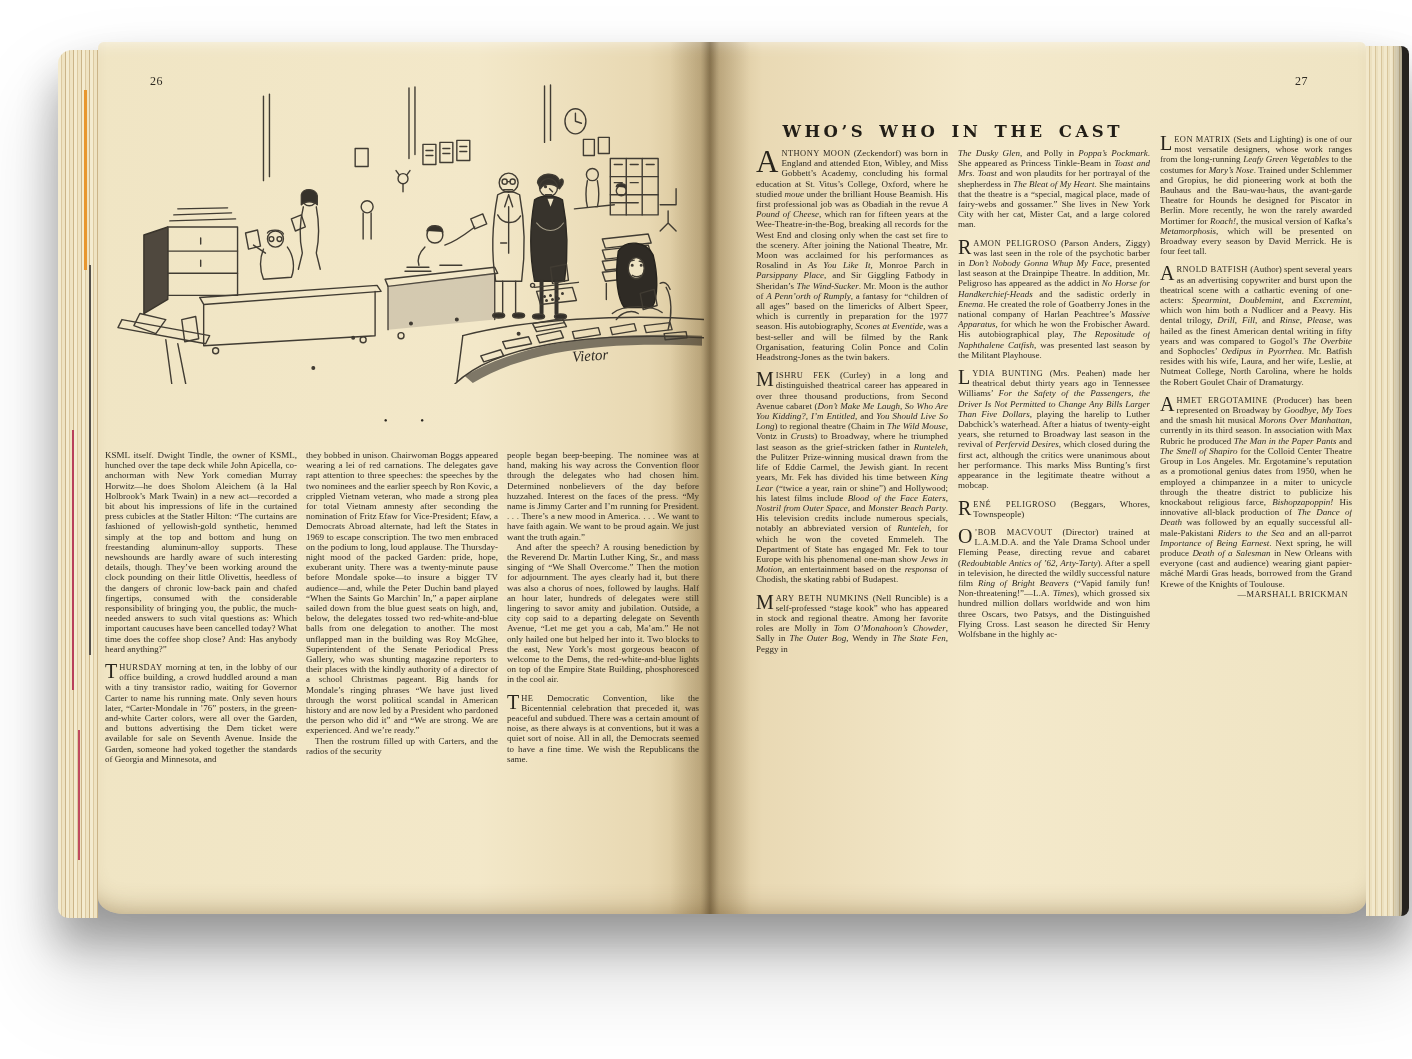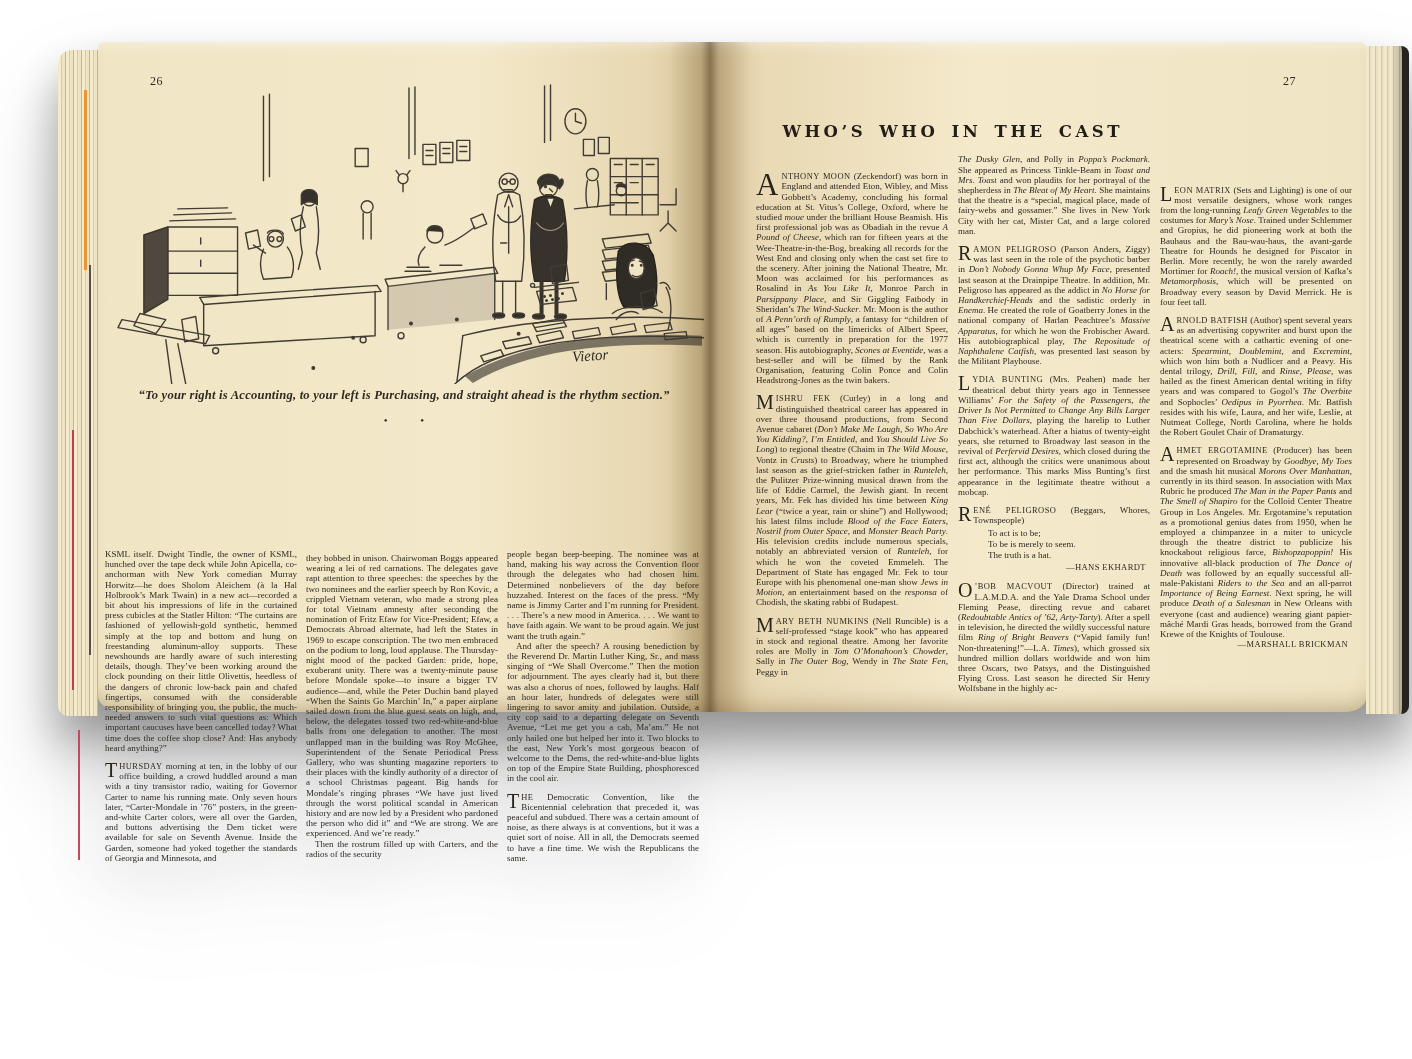--- a/index.html
+++ b/index.html
@@ -4,21 +4,21 @@
 <style>
   html,body{margin:0;padding:0;}
   body{
     width:1412px;height:1059px;overflow:hidden;
     background:#ffffff;
     font-family:"Liberation Serif", serif;
     color:#2e2a22;
     position:relative;
   }
   .book{
-    position:absolute;left:58px;top:42px;width:1344px;height:670px;
+    position:absolute;left:58px;top:42px;width:1344px;height:872px;
     filter:drop-shadow(0 26px 22px rgba(0,0,0,0.30)) drop-shadow(0 48px 40px rgba(0,0,0,0.18));
   }
   
   .edge-left{
     position:absolute;left:0;top:8px;width:40px;height:calc(100% - 4px);
     background:
       repeating-linear-gradient(90deg,#f4ebcf 0 3px,#dcc9a0 3px 4px,#efe3c2 4px 7px,#cbb488 7px 8px);
     border-radius:14px 0 0 10px;
   }
   .edge-left .streak-orange{position:absolute;left:26px;top:40px;width:3px;height:180px;background:#e8962e;}
@@ -47,34 +47,34 @@
     border-radius:0 6px 22px 0/0 6px 14px 0;
     box-shadow:inset 0 -22px 26px -20px rgba(110,80,35,0.45), inset 0 14px 18px -16px rgba(255,255,255,0.8);
   }
   .gutter{
     position:absolute;left:612px;top:0;width:80px;height:100%;pointer-events:none;
     background:linear-gradient(90deg,rgba(70,45,10,0) 0%,rgba(70,45,10,0.18) 38%,rgba(40,25,5,0.38) 50%,rgba(70,45,10,0.18) 62%,rgba(70,45,10,0) 100%);
   }
   .page .inner{position:absolute;inset:0;}
   .pageno{position:absolute;top:32px;font-size:12px;letter-spacing:0.5px;}
   .pageno.no-left{left:52px;}
-  .pageno.no-right{right:70px;}
+  .pageno.no-right{right:58px;}
   
   .cartoon{position:absolute;left:8px;top:40px;width:598px;height:302px;}
   .cartoon svg{width:100%;height:100%;}
   .caption{
     position:absolute;left:10px;top:346px;width:592px;
     text-align:center;font-style:italic;font-weight:bold;font-size:12.6px;letter-spacing:0.2px;
   }
   .dots{
     position:absolute;left:0;top:372px;width:612px;text-align:center;
     font-size:11px;word-spacing:30px;color:#2a261f;
   }
   
-  .cols{display:flex;align-items:center;}
+  .cols{display:flex;}
   .cols-left{
     position:absolute;left:7px;top:408px;width:594px;height:512px;overflow:hidden;gap:9px;
   }
   .pr-cols{
     position:absolute;left:46px;top:80px;right:14px;bottom:12px;overflow:hidden;gap:10px;
   }
   .col{flex:1 1 0;overflow:hidden;text-align:justify;font-size:9px;line-height:10.2px;}
   .pr-cols .col.c1,.pr-cols .col.c2{padding-top:26px;}
   .pr-cols .col.c3{padding-top:4px;}
   .header27{
@@ -244,21 +244,20 @@
             <circle cx="248" cy="254" r="1.3" fill="#413c33"></circle>
               <circle cx="306" cy="240" r="1.3" fill="#413c33"></circle>
               <circle cx="352" cy="236" r="1.3" fill="#413c33"></circle>
               <circle cx="414" cy="250" r="1.3" fill="#413c33"></circle>
               <circle cx="208" cy="284" r="1.3" fill="#413c33"></circle>
           </g>
           <text x="468" y="278" font-size="15" font-style="italic" font-family="Liberation Serif, serif" fill="#2f2b25" transform="rotate(-4 468 278)">Vietor</text>
         </svg>
       </div>
 
-      <div class="caption">“To your right is Accounting, to your left is Purchasing, and straight ahead is the rhythm section.”</div>
       <div class="dots">• •</div>
 
       <div class="cols cols-left">
         <div class="col">
             <p>KSML itself. Dwight Tindle, the owner of KSML, hunched over the tape deck while John Apicella, co-anchorman with New York comedian Murray Horwitz—he does Sholom Aleichem (à la Hal Holbrook’s Mark Twain) in a new act—recorded a bit about his impressions of life in the curtained press cubicles at the Statler Hilton: “The curtains are fashioned of yellowish-gold synthetic, hemmed simply at the top and bottom and hung on freestanding aluminum-alloy supports. These newshounds are hardly aware of such interesting details, though. They’ve been working around the clock pounding on their little Olivettis, heedless of the dangers of chronic low-back pain and chafed fingertips, consumed with the considerable responsibility of bringing you, the public, the much-needed answers to such vital questions as: Which important caucuses have been cancelled today? What time does the coffee shop close? And: Has anybody heard anything?”</p>
             <p class="entry"><span class="dropcap">T</span><span class="n">HURSDAY</span> morning at ten, in the lobby of our office building, a crowd huddled around a man with a tiny transistor radio, waiting for Governor Carter to name his running mate. Only seven hours later, “Carter-Mondale in ’76” posters, in the green-and-white Carter colors, were all over the Garden, and buttons advertising the Dem ticket were available for sale on Seventh Avenue. Inside the Garden, someone had yoked together the standards of Georgia and Minnesota, and</p>
           </div>
         <div class="col">
             <p>they bobbed in unison. Chairwoman Boggs appeared wearing a lei of red carnations. The delegates gave rapt attention to three speeches: the speeches by the two nominees and the earlier speech by Ron Kovic, a crippled Vietnam veteran, who made a strong plea for total Vietnam amnesty after seconding the nomination of Fritz Efaw for Vice-President; Efaw, a Democrats Abroad alternate, had left the States in 1969 to escape conscription. The two men embraced on the podium to long, loud applause. The Thursday-night mood of the packed Garden: pride, hope, exuberant unity. There was a twenty-minute pause before Mondale spoke—to insure a bigger TV audience—and, while the Peter Duchin band played “When the Saints Go Marchin’ In,” a paper airplane sailed down from the blue guest seats on high, and, below, the delegates tossed two red-white-and-blue balls from one delegation to another. The most unflapped man in the building was Roy McGhee, Superintendent of the Senate Periodical Press Gallery, who was shunting magazine reporters to their places with the kindly authority of a director of a school Christmas pageant. Big hands for Mondale’s ringing phrases “We have just lived through the worst political scandal in American history and are now led by a President who pardoned the person who did it” and “We are strong. We are experienced. And we’re ready.”</p>
             <p class="ind">Then the rostrum filled up with Carters, and the radios of the security</p>
@@ -280,26 +279,20 @@
         <div class="col c1">
             <p><span class="dropcap dc3">A</span><span class="n">NTHONY MOON</span> (Zeckendorf) was born in England and attended Eton, Wibley, and Miss Gobbett’s Academy, concluding his formal education at St. Vitus’s College, Oxford, where he studied <i>moue</i> under the brilliant House Beamish. His first professional job was as Obadiah in the revue <i>A Pound of Cheese</i>, which ran for fifteen years at the Wee-Theatre-in-the-Bog, breaking all records for the West End and closing only when the cast set fire to the scenery. After joining the National Theatre, Mr. Moon was acclaimed for his performances as Rosalind in <i>As You Like It</i>, Monroe Parch in <i>Parsippany Place</i>, and Sir Giggling Fatbody in Sheridan’s <i>The Wind-Sucker</i>. Mr. Moon is the author of <i>A Penn’orth of Rumply</i>, a fantasy for “children of all ages” based on the limericks of Albert Speer, which is currently in preparation for the 1977 season. His autobiography, <i>Scones at Eventide</i>, was a best-seller and will be filmed by the Rank Organisation, featuring Colin Ponce and Colin Headstrong-Jones as the twin bakers.</p>
             <p class="entry"><span class="dropcap">M</span><span class="n">ISHRU FEK</span> (Curley) in a long and distinguished theatrical career has appeared in over three thousand productions, from Second Avenue cabaret (<i>Don’t Make Me Laugh, So Who Are You Kidding?, I’m Entitled</i>, and <i>You Should Live So Long</i>) to regional theatre (Chaim in <i>The Wild Mouse</i>, Vontz in <i>Crusts</i>) to Broadway, where he triumphed last season as the grief-stricken father in <i>Runteleh</i>, the Pulitzer Prize-winning musical drawn from the life of Eddie Carmel, the Jewish giant. In recent years, Mr. Fek has divided his time between <i>King Lear</i> (“twice a year, rain or shine”) and Hollywood; his latest films include <i>Blood of the Face Eaters</i>, <i>Nostril from Outer Space</i>, and <i>Monster Beach Party</i>. His television credits include numerous specials, notably an abbreviated version of <i>Runteleh</i>, for which he won the coveted Emmeleh. The Department of State has engaged Mr. Fek to tour Europe with his phenomenal one-man show <i>Jews in Motion</i>, an entertainment based on the <i>responsa</i> of Chodish, the skating rabbi of Budapest.</p>
             <p class="entry"><span class="dropcap">M</span><span class="n">ARY BETH NUMKINS</span> (Nell Runcible) is a self-professed “stage kook” who has appeared in stock and regional theatre. Among her favorite roles are Molly in <i>Tom O’Monahoon’s Chowder</i>, Sally in <i>The Outer Bog</i>, Wendy in <i>The State Fen</i>, Peggy in</p>
           </div>
         <div class="col c2">
             <p><i>The Dusky Glen</i>, and Polly in <i>Poppa’s Pockmark</i>. She appeared as Princess Tinkle-Beam in <i>Toast and Mrs. Toast</i> and won plaudits for her portrayal of the shepherdess in <i>The Bleat of My Heart</i>. She maintains that the theatre is a “special, magical place, made of fairy-webs and gossamer.” She lives in New York City with her cat, Mister Cat, and a large colored man.</p>
             <p class="entry"><span class="dropcap">R</span><span class="n">AMON PELIGROSO</span> (Parson Anders, Ziggy) was last seen in the role of the psychotic barber in <i>Don’t Nobody Gonna Whup My Face</i>, presented last season at the Drainpipe Theatre. In addition, Mr. Peligroso has appeared as the addict in <i>No Horse for Handkerchief-Heads</i> and the sadistic orderly in <i>Enema</i>. He created the role of Goatberry Jones in the national company of Harlan Peachtree’s <i>Massive Apparatus</i>, for which he won the Frobischer Award. His autobiographical play, <i>The Repositude of Naphthalene Catfish</i>, was presented last season by the Militant Playhouse.</p>
             <p class="entry"><span class="dropcap">L</span><span class="n">YDIA BUNTING</span> (Mrs. Peahen) made her theatrical debut thirty years ago in Tennessee Williams’ <i>For the Safety of the Passengers, the Driver Is Not Permitted to Change Any Bills Larger Than Five Dollars</i>, playing the harelip to Luther Dabchick’s waterhead. After a hiatus of twenty-eight years, she returned to Broadway last season in the revival of <i>Perfervid Desires</i>, which closed during the first act, although the critics were unanimous about her performance. This marks Miss Bunting’s first appearance in the legitimate theatre without a mobcap.</p>
             <p class="entry"><span class="dropcap">R</span><span class="n">ENÉ PELIGROSO</span> (Beggars, Whores, Townspeople)</p>
-            <div class="verse">
-              <div class="vline">To act is to be;</div>
-              <div class="vline">To be is merely to seem.</div>
-              <div class="vline">The truth is a hat.</div>
-              <div class="vattr n">—HANS EKHARDT</div>
-            </div>
             <p class="entry"><span class="dropcap">O</span><span class="n">’BOB MACVOUT</span> (Director) trained at L.A.M.D.A. and the Yale Drama School under Fleming Pease, directing revue and cabaret (<i>Redoubtable Antics of ’62, Arty-Tarty</i>). After a spell in television, he directed the wildly successful nature film <i>Ring of Bright Beavers</i> (“Vapid family fun! Non-threatening!”—L.A. <i>Times</i>), which grossed six hundred million dollars worldwide and won him three Oscars, two Patsys, and the Distinguished Flying Cross. Last season he directed Sir Henry Wolfsbane in the highly ac-</p>
           </div>
         <div class="col c3">
             <p class="entry"><span class="dropcap">L</span><span class="n">EON MATRIX</span> (Sets and Lighting) is one of our most versatile designers, whose work ranges from the long-running <i>Leafy Green Vegetables</i> to the costumes for <i>Mary’s Nose</i>. Trained under Schlemmer and Gropius, he did pioneering work at both the Bauhaus and the Bau-wau-haus, the avant-garde Theatre for Hounds he designed for Piscator in Berlin. More recently, he won the rarely awarded Mortimer for <i>Roach!</i>, the musical version of Kafka’s <i>Metamorphosis</i>, which will be presented on Broadway every season by David Merrick. He is four feet tall.</p>
             <p class="entry"><span class="dropcap">A</span><span class="n">RNOLD BATFISH</span> (Author) spent several years as an advertising copywriter and burst upon the theatrical scene with a cathartic evening of one-acters: <i>Spearmint</i>, <i>Doublemint</i>, and <i>Excremint</i>, which won him both a Nudlicer and a Peavy. His dental trilogy, <i>Drill</i>, <i>Fill</i>, and <i>Rinse, Please</i>, was hailed as the finest American dental writing in fifty years and was compared to Gogol’s <i>The Overbite</i> and Sophocles’ <i>Oedipus in Pyorrhea</i>. Mr. Batfish resides with his wife, Laura, and her wife, Leslie, at Nutmeat College, North Carolina, where he holds the Robert Goulet Chair of Dramaturgy.</p>
             <p class="entry"><span class="dropcap">A</span><span class="n">HMET ERGOTAMINE</span> (Producer) has been represented on Broadway by <i>Goodbye, My Toes</i> and the smash hit musical <i>Morons Over Manhattan</i>, currently in its third season. In association with Max Rubric he produced <i>The Man in the Paper Pants</i> and <i>The Smell of Shapiro</i> for the Colloid Center Theatre Group in Los Angeles. Mr. Ergotamine’s reputation as a promotional genius dates from 1950, when he employed a chimpanzee in a miter to unicycle through the theatre district to publicize his knockabout religious farce, <i>Bishopzapoppin!</i> His innovative all-black production of <i>The Dance of Death</i> was followed by an equally successful all-male-Pakistani <i>Riders to the Sea</i> and an all-parrot <i>Importance of Being Earnest</i>. Next spring, he will produce <i>Death of a Salesman</i> in New Orleans with everyone (cast and audience) wearing giant papier-mâché Mardi Gras heads, borrowed from the Grand Krewe of the Knights of Toulouse.</p>
             <p class="byline"><span class="n">—MARSHALL BRICKMAN</span></p>
           </div>
       </div>
     </div>

